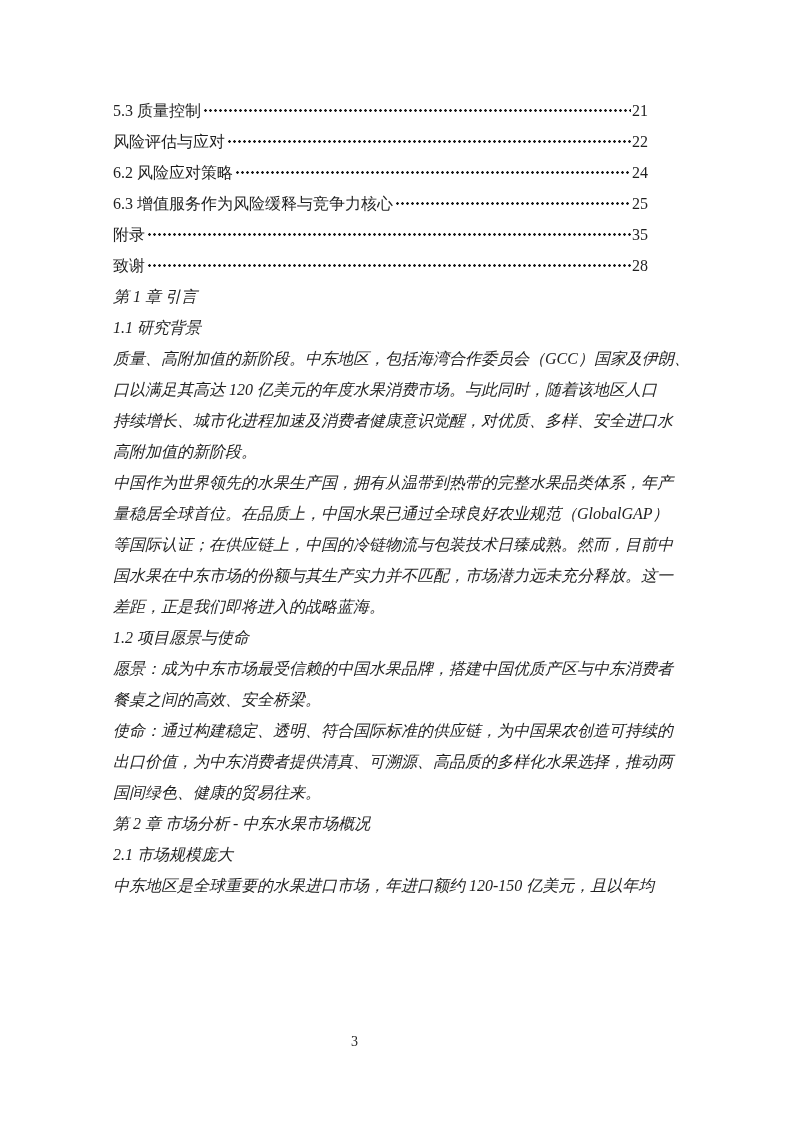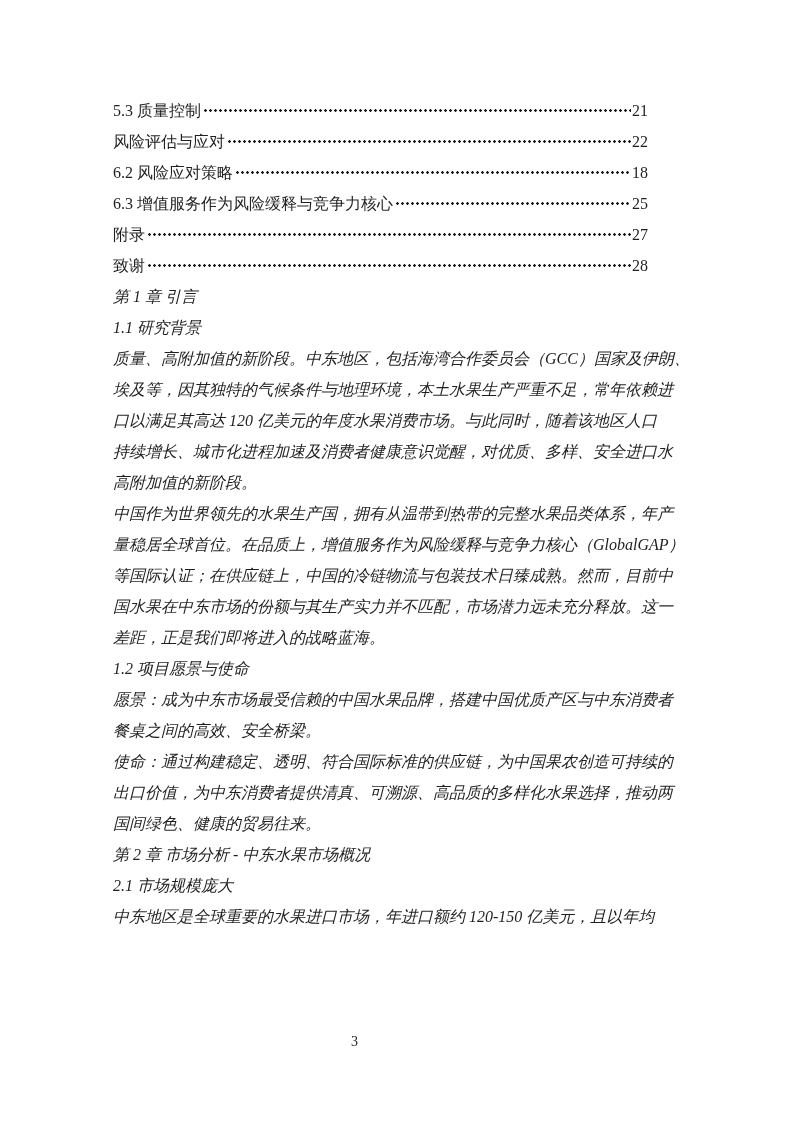--- a/index.html
+++ b/index.html
@@ -87,62 +87,61 @@
         <div class="toc-row">
           <span class="toc-title">风险评估与应对</span>
           <span class="toc-leader"></span>
           <span class="toc-page">22</span>
         </div>
 
 
         <div class="toc-row">
           <span class="toc-title">6.2 风险应对策略</span>
           <span class="toc-leader"></span>
-          <span class="toc-page">18</span>
+          <span class="toc-page">24</span>
         </div>
 
         <div class="toc-row">
           <span class="toc-title">6.3 增值服务作为风险缓释与竞争力核心</span>
           <span class="toc-leader"></span>
           <span class="toc-page">25</span>
         </div>
 
         <div class="toc-row">
           <span class="toc-title">附录</span>
           <span class="toc-leader"></span>
-          <span class="toc-page">27</span>
+          <span class="toc-page">35</span>
         </div>
 
         <div class="toc-row">
           <span class="toc-title">致谢</span>
           <span class="toc-leader"></span>
           <span class="toc-page">28</span>
         </div>
       </div>
 
     <div class="body">
 
         <div class="body-line">第 1 章 引言</div>
 
         <div class="body-line">1.1 研究背景</div>
 
 
         <div class="body-line">质量、高附加值的新阶段。中东地区，包括海湾合作委员会（GCC）国家及伊朗、</div>
 
-        <div class="body-line">埃及等，因其独特的气候条件与地理环境，本土水果生产严重不足，常年依赖进</div>
 
         <div class="body-line">口以满足其高达 120 亿美元的年度水果消费市场。与此同时，随着该地区人口</div>
 
         <div class="body-line">持续增长、城市化进程加速及消费者健康意识觉醒，对优质、多样、安全进口水</div>
 
         <div class="body-line">高附加值的新阶段。</div>
 
         <div class="body-line">中国作为世界领先的水果生产国，拥有从温带到热带的完整水果品类体系，年产</div>
 
-        <div class="body-line">量稳居全球首位。在品质上，增值服务作为风险缓释与竞争力核心（GlobalGAP）</div>
+        <div class="body-line">量稳居全球首位。在品质上，中国水果已通过全球良好农业规范（GlobalGAP）</div>
 
         <div class="body-line">等国际认证；在供应链上，中国的冷链物流与包装技术日臻成熟。然而，目前中</div>
 
         <div class="body-line">国水果在中东市场的份额与其生产实力并不匹配，市场潜力远未充分释放。这一</div>
 
         <div class="body-line">差距，正是我们即将进入的战略蓝海。</div>
 
         <div class="body-line">1.2 项目愿景与使命</div>
 
         <div class="body-line">愿景：成为中东市场最受信赖的中国水果品牌，搭建中国优质产区与中东消费者</div>

